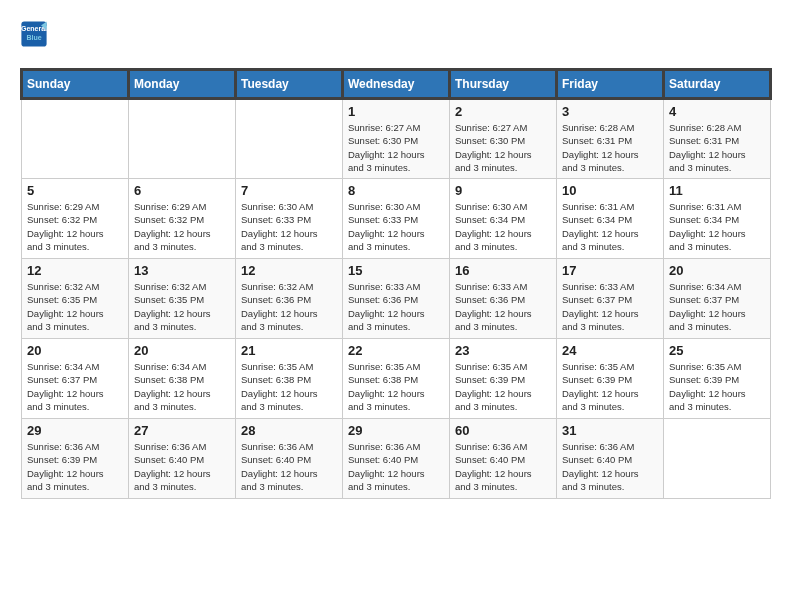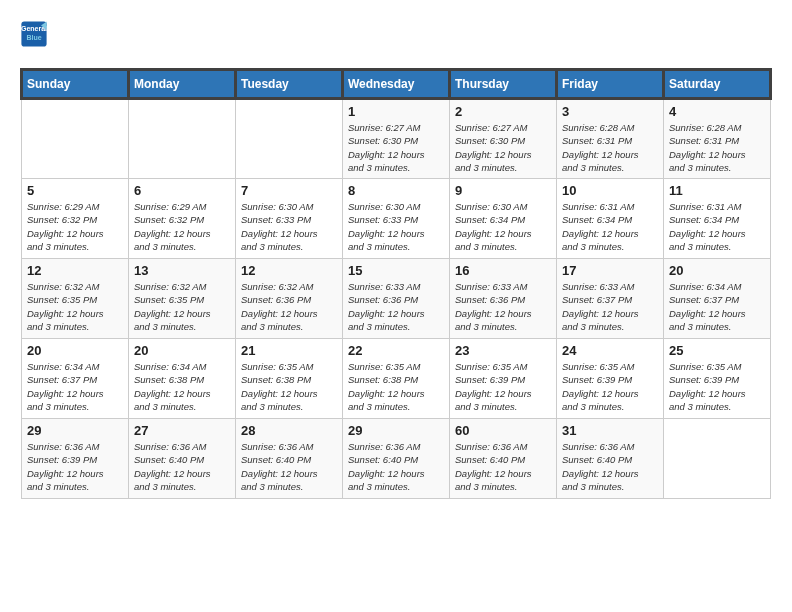--- a/index.html
+++ b/index.html
@@ -77,21 +77,20 @@
     .day-number {
       font-size: 13px;
       font-weight: bold;
       display: block;
       margin-bottom: 2px;
     }
     .day-info {
       font-size: 9.5px;
       line-height: 1.4;
       color: #333;
-      font-style: italic;
     }
     .empty-cell {
       background: #fff !important;
     }
   </style>
 </head>
 <body>
 
 <div class="top-header">
   <div class="header-logo">

